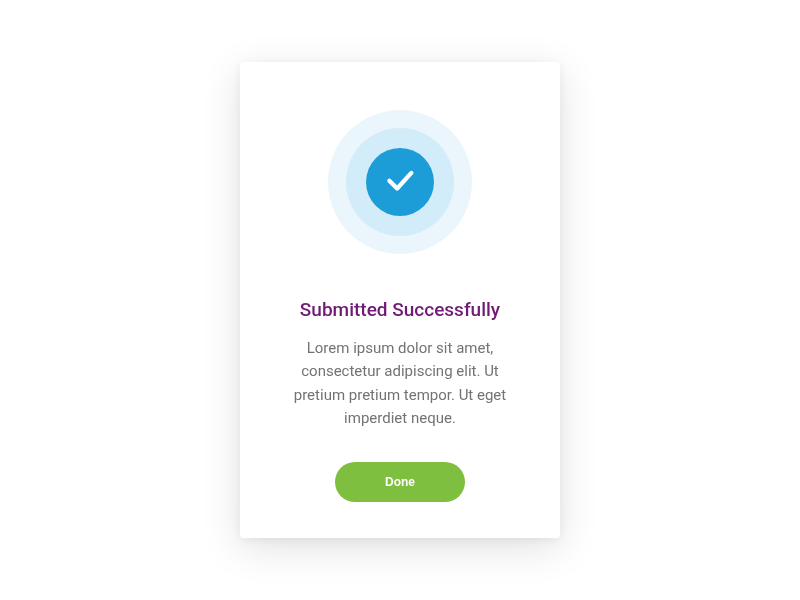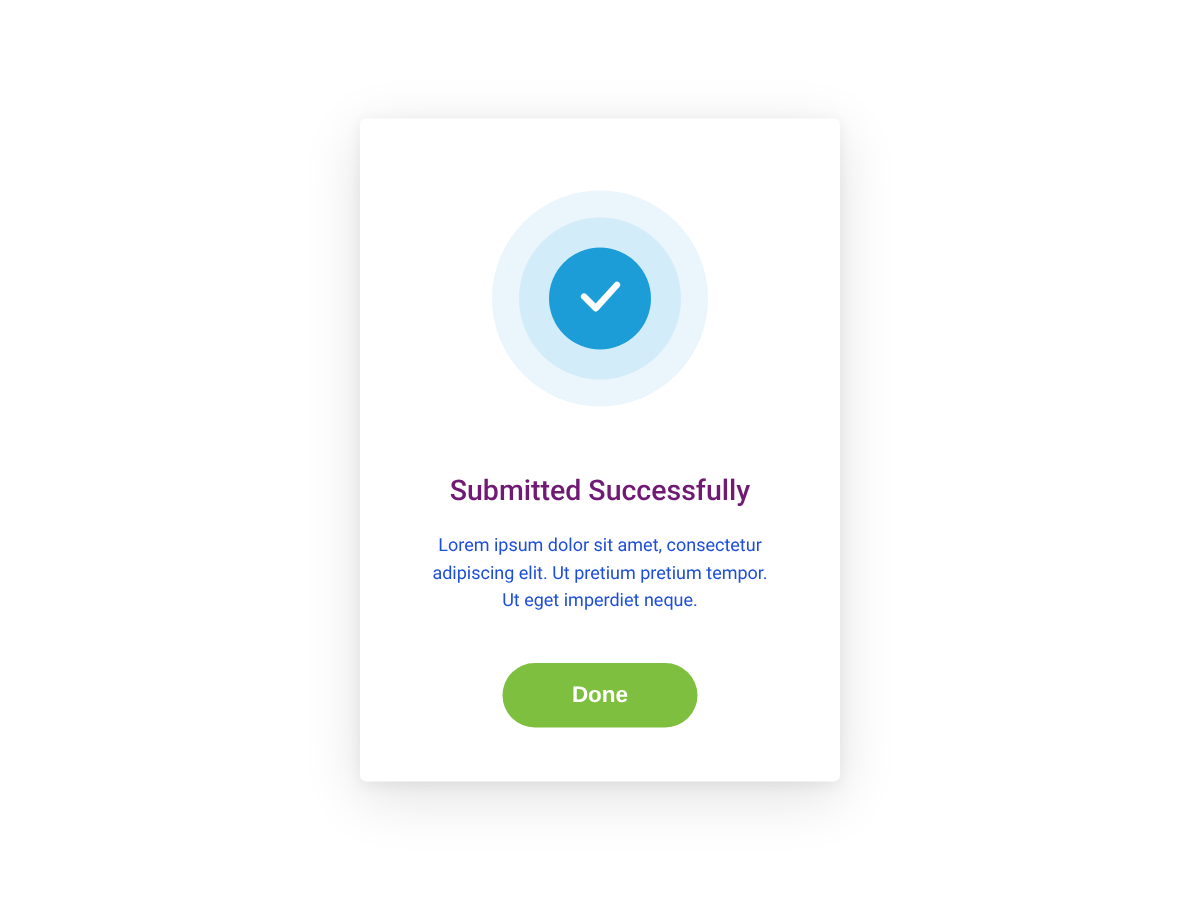--- a/index.html
+++ b/index.html
@@ -61,33 +61,33 @@
       width: 34px;
       height: 34px;
     }
     .title {
       font-size: 19px;
       font-weight: 500;
       color: #701a75;
       margin-bottom: 16px;
     }
     .description {
-      font-size: 12px;
+      font-size: 15px;
       line-height: 1.55;
-      color: #1d4ed8;
+      color: #737373;
       margin-bottom: 32px;
       padding: 0 6px;
     }
     .done-btn {
       display: inline-block;
       min-width: 130px;
       padding: 13px 32px;
       background: #7fbf3f;
       color: #ffffff;
-      font-size: 15px;
+      font-size: 12px;
       font-weight: 600;
       border: none;
       border-radius: 999px;
       cursor: pointer;
     }
   </style>
 </head>
 <body>
 
 <div class="card">

